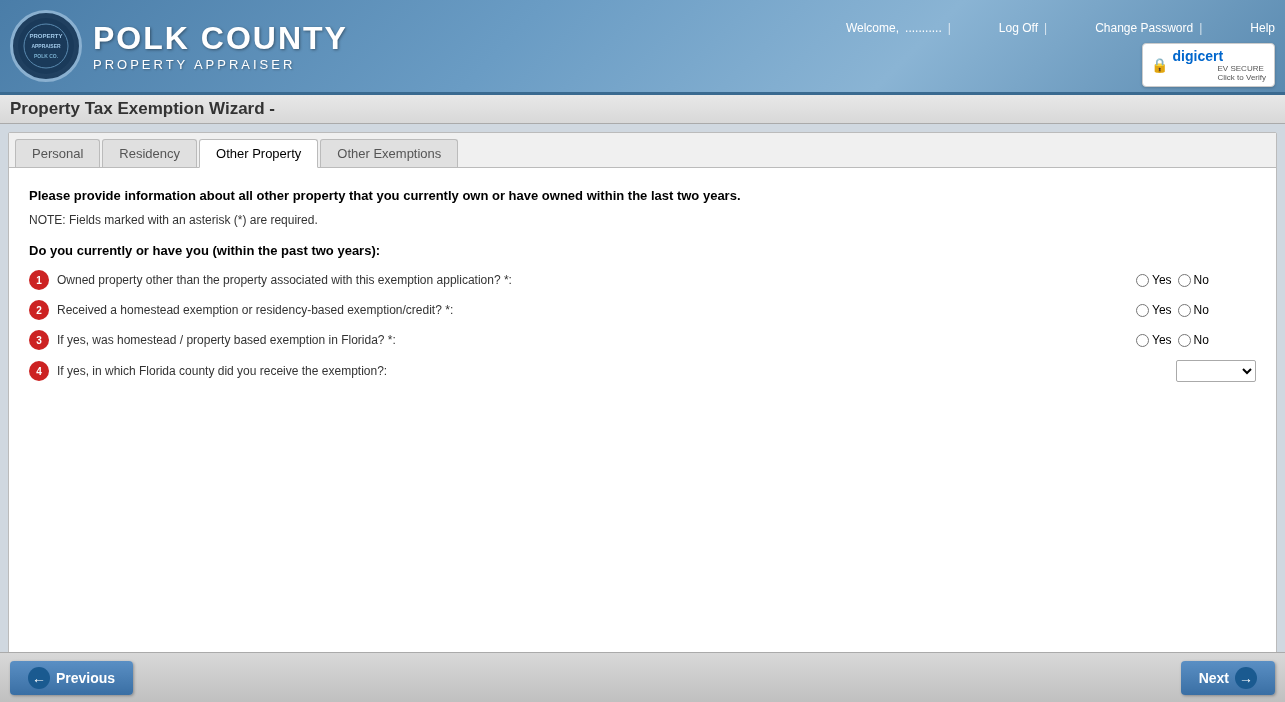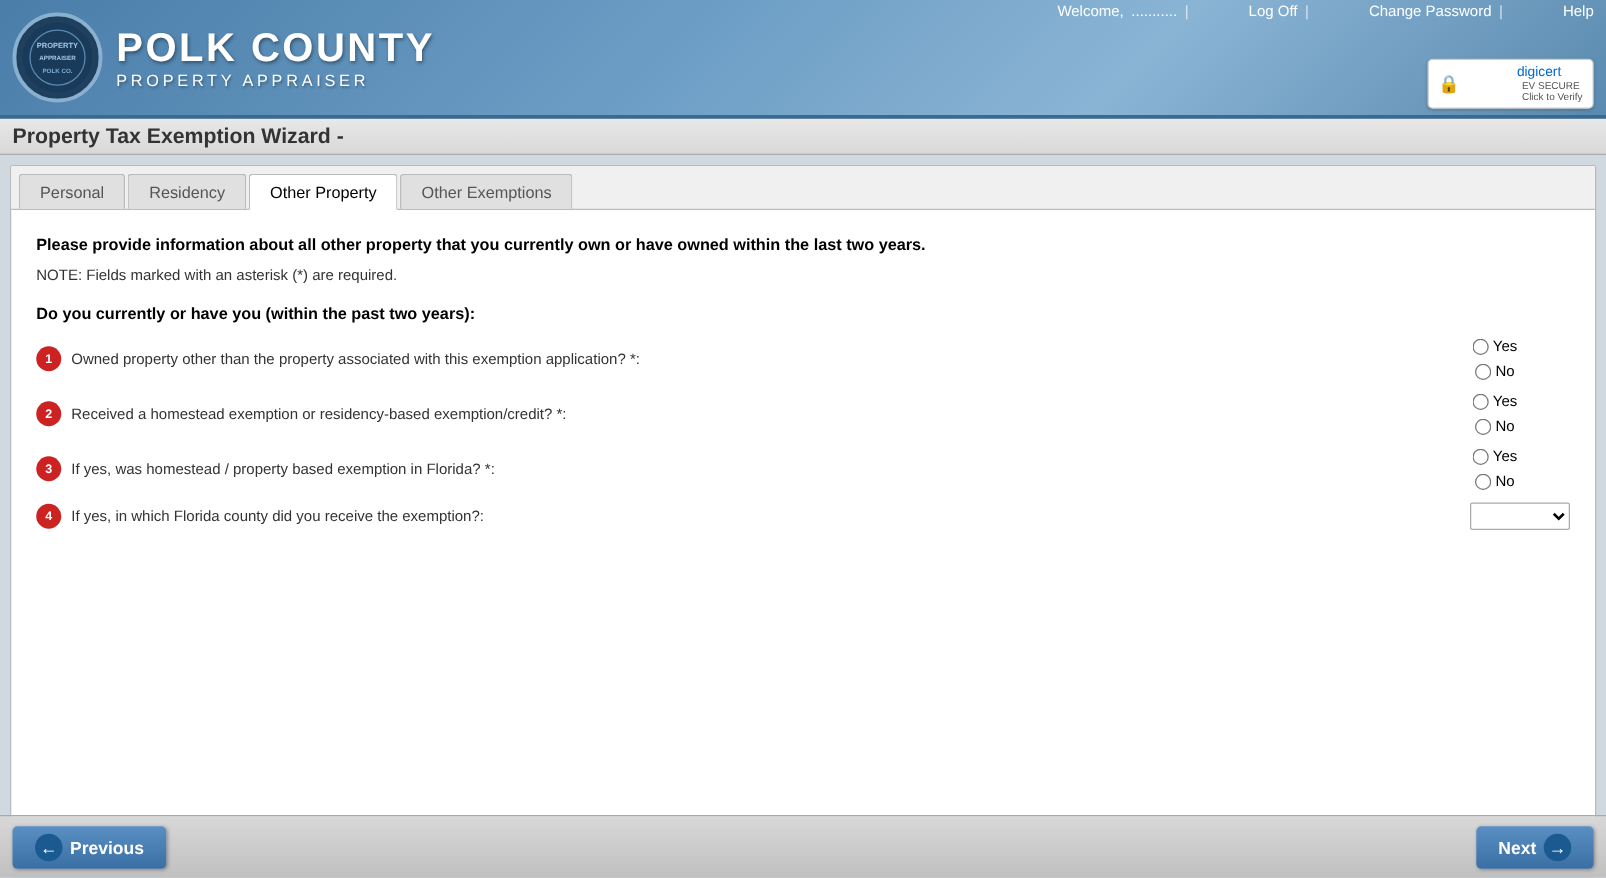--- a/index.html
+++ b/index.html
@@ -24,35 +24,35 @@
       border: 3px solid #8ab0d0;
       display: flex; align-items: center; justify-content: center;
       color: #c0d8f0; font-size: 9px; text-align: center; font-weight: bold;
       flex-shrink: 0;
     }
     .logo-text { color: white; }
     .logo-text h1 { font-size: 32px; font-weight: bold; letter-spacing: 2px; text-shadow: 1px 1px 3px rgba(0,0,0,0.4); }
     .logo-text p { font-size: 13px; letter-spacing: 3px; text-shadow: 1px 1px 2px rgba(0,0,0,0.3); }
 
     .header-top-right {
-      position: absolute; top: 2px; right: 10px;
+      position: absolute; top: 21px; right: 10px;
       display: flex; align-items: center; gap: 6px;
       color: white; font-size: 12px;
     }
     .header-top-right a { color: white; text-decoration: none; padding-left: 42px; }
     .header-top-right .sep { color: rgba(255,255,255,0.7); }
 
     .digicert-badge {
       position: absolute; bottom: 5px; right: 10px;
       background: white; border: 1px solid #ccc; border-radius: 4px;
       padding: 4px 8px; display: flex; align-items: center; gap: 4px;
       font-size: 10px; color: #333;
       box-shadow: 0 1px 3px rgba(0,0,0,0.2);
     }
-    .digicert-badge .digi-logo { color: #0066cc; font-weight: normal; font-size: 11px; margin-left: 41px; }
+    .digicert-badge .digi-logo { color: #0066cc; font-weight: bold; font-size: 14px; }
     .digicert-badge .digi-sub { font-size: 8px; color: #555; padding-left: 45px; }
     .lock-icon { font-size: 14px; color: #0066cc; }
 
     
     .topbar {
       background: linear-gradient(to bottom, #e8e8e8, #d8d8d8);
       border-bottom: 1px solid #aaa;
       padding: 4px 10px;
       display: flex; align-items: center;
       font-size: 17px; font-weight: bold; color: #333;
@@ -106,21 +106,21 @@
       margin-bottom: 10px;
       gap: 8px;
     }
     .question-number {
       width: 20px; height: 20px; border-radius: 50%;
       background: #cc2222; color: white;
       display: flex; align-items: center; justify-content: center;
       font-size: 10px; font-weight: bold; flex-shrink: 0;
     }
     .question-label { font-size: 12px; color: #333; flex: 1; }
-    .radio-group { display: flex; align-items: center; gap: 6px; flex-shrink: 0; min-width: 120px; flex-direction: column; }
+    .radio-group { display: flex; align-items: flex-start; gap: 6px; flex-shrink: 0; min-width: 120px; }
     .radio-item { display: flex; align-items: center; gap: 3px; font-size: 12px; }
     .radio-item input[type="radio"] { cursor: pointer; }
 
     .dropdown-select {
       width: 80px; padding: 2px 4px;
       border: 1px solid #aaa; border-radius: 2px;
       font-size: 12px; background: white;
     }
 
     

